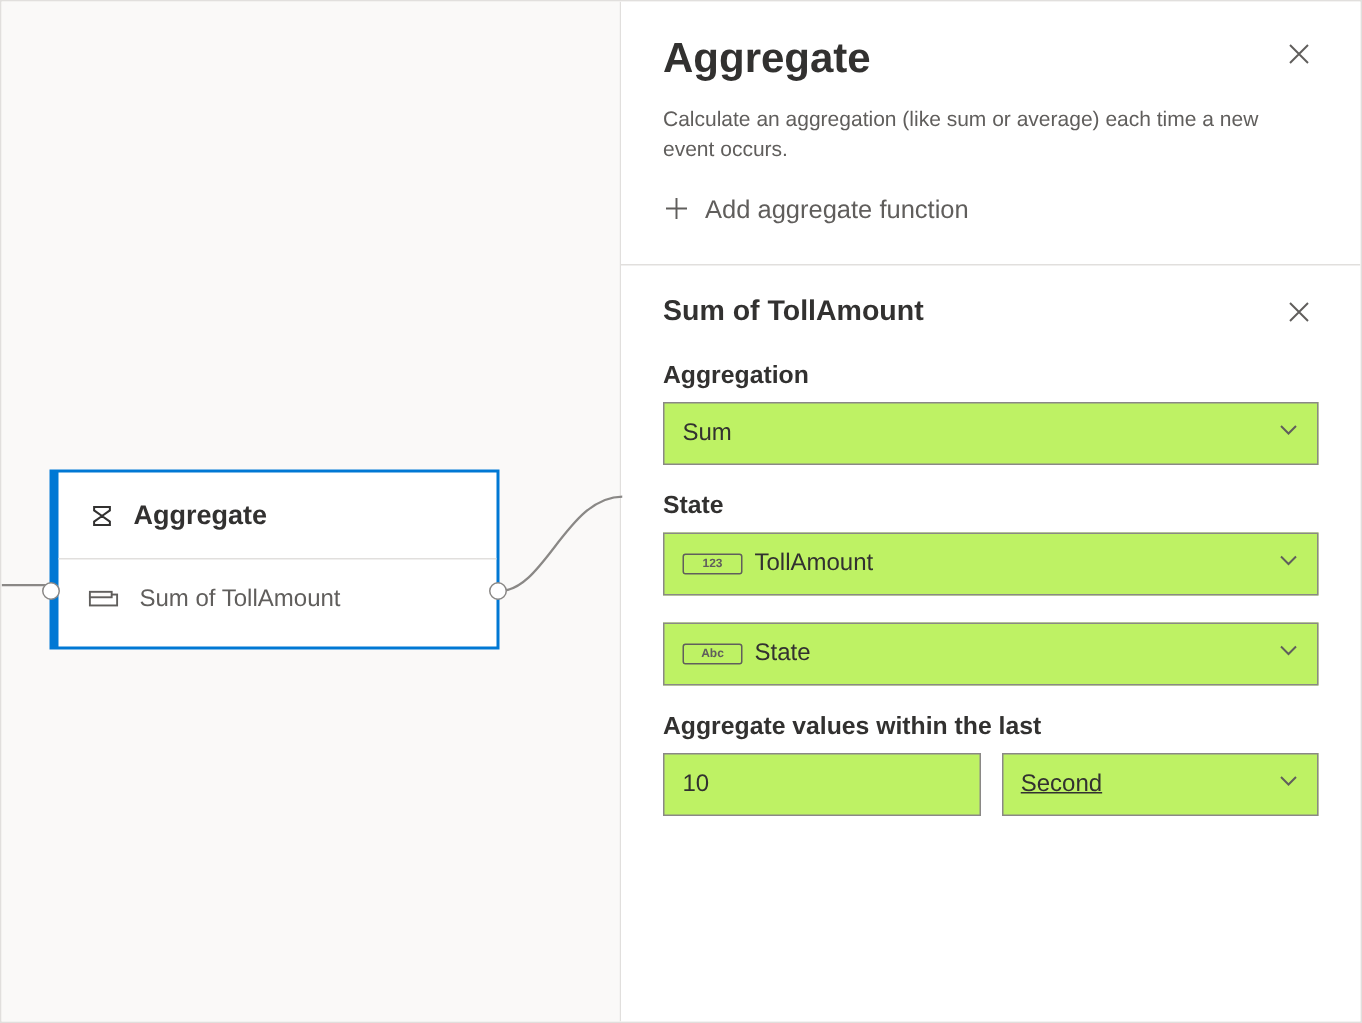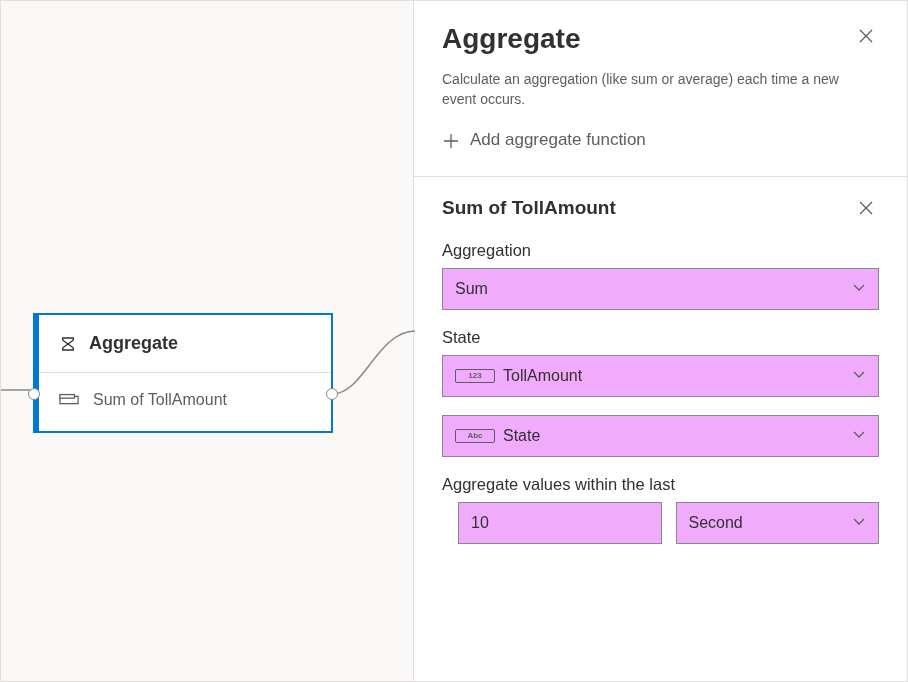--- a/index.html
+++ b/index.html
@@ -65,55 +65,55 @@
   }
   .port-left { left: 27px; top: 387px; }
   .port-right { left: 325px; top: 387px; }
   svg.wire { position: absolute; pointer-events: none; }
 
   
   .panel-header { padding: 22px 28px 6px 28px; }
   .title-row { display: flex; align-items: flex-start; justify-content: space-between; }
   .title { font-size: 28px; font-weight: 600; margin-bottom: 14px; }
   .subtitle { font-size: 14px; color: #605e5c; line-height: 1.45; margin-bottom: 18px; max-width: 400px; }
-  .add-row { display: flex; align-items: flex-end; gap: 10px; font-size: 17px; color: #605e5c; padding: 2px 0 20px 0; cursor: pointer; }
+  .add-row { display: flex; align-items: flex-start; gap: 10px; font-size: 17px; color: #605e5c; padding: 2px 0 20px 0; cursor: pointer; }
   .divider { border-top: 1px solid #e1dfdd; margin: 0; }
 
   
   .section { padding: 18px 28px 4px 28px; }
   .section-title-row { display: flex; justify-content: space-between; align-items: center; margin-bottom: 20px; }
   .section-title { font-size: 19px; font-weight: 600; }
-  .label { font-size: 16.5px; font-weight: 400; margin-bottom: 8px; }
+  .label { font-size: 16.5px; font-weight: 700; margin-bottom: 8px; }
   .field-wrap { margin-bottom: 18px; }
 
   .select, .input {
     width: 100%;
     height: 42px;
     border: 1px solid #8a8886;
-    background: #f0abfc;
+    background: #bef264;
     display: flex;
     align-items: center;
     padding: 0 12px;
     font-size: 16px;
     color: #323130;
     position: relative;
   }
   .chevron { position: absolute; right: 12px; color: #605e5c; }
   .type-badge {
     width: 40px; height: 14px;
     border: 1px solid #605e5c;
     border-radius: 2px;
     display: flex; align-items: center; justify-content: center;
     font-size: 8px; font-weight: 600; color: #605e5c;
     margin-right: 8px;
     text-transform: none;
   }
   .time-row { display: flex; gap: 14px; }
-  .time-row .input { flex: 1; margin-left: 16px; }
-  .time-row .select { flex: 1; }
+  .time-row .input { flex: 1; }
+  .time-row .select { flex: 1; text-decoration: underline; }
 
   .x-btn { width: 26px; height: 26px; display:flex; align-items:center; justify-content:center; cursor:pointer; color:#605e5c; }
   .plus-ic, .sigma-ic, .group-ic { display:inline-flex; }
 </style>
 </head>
 <body>
 
 <div class="app">
 
   <div class="canvas">

